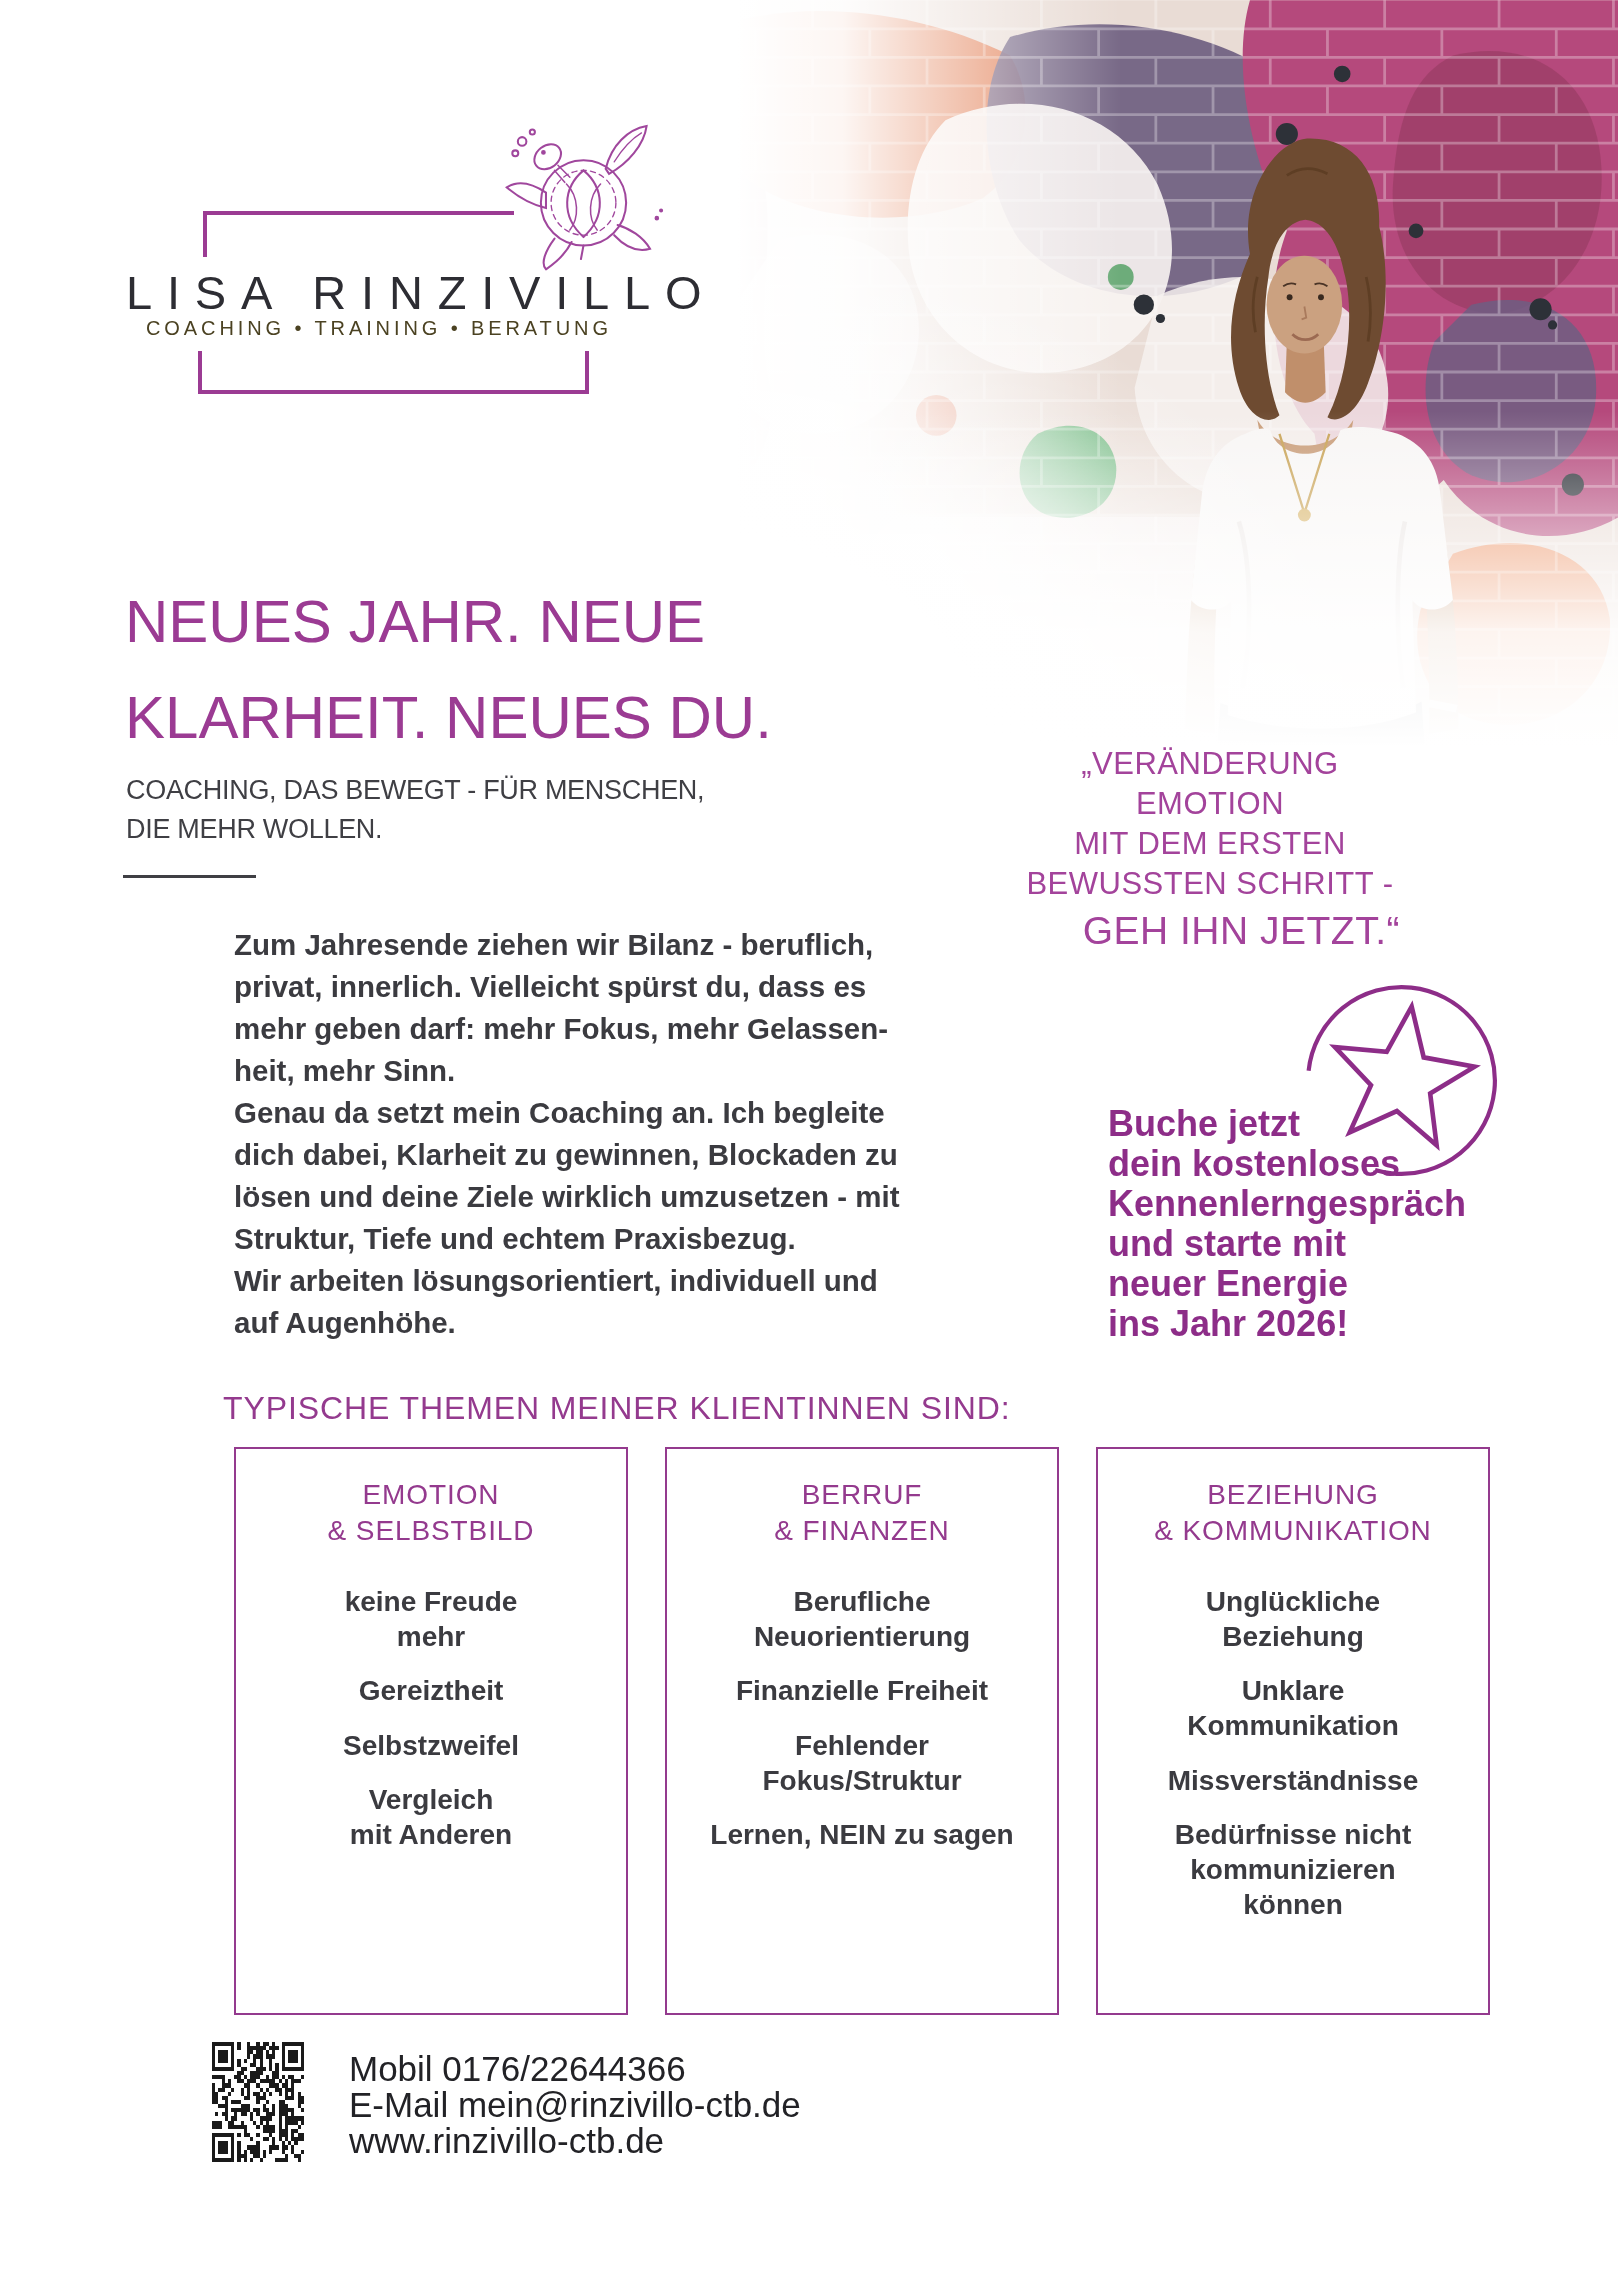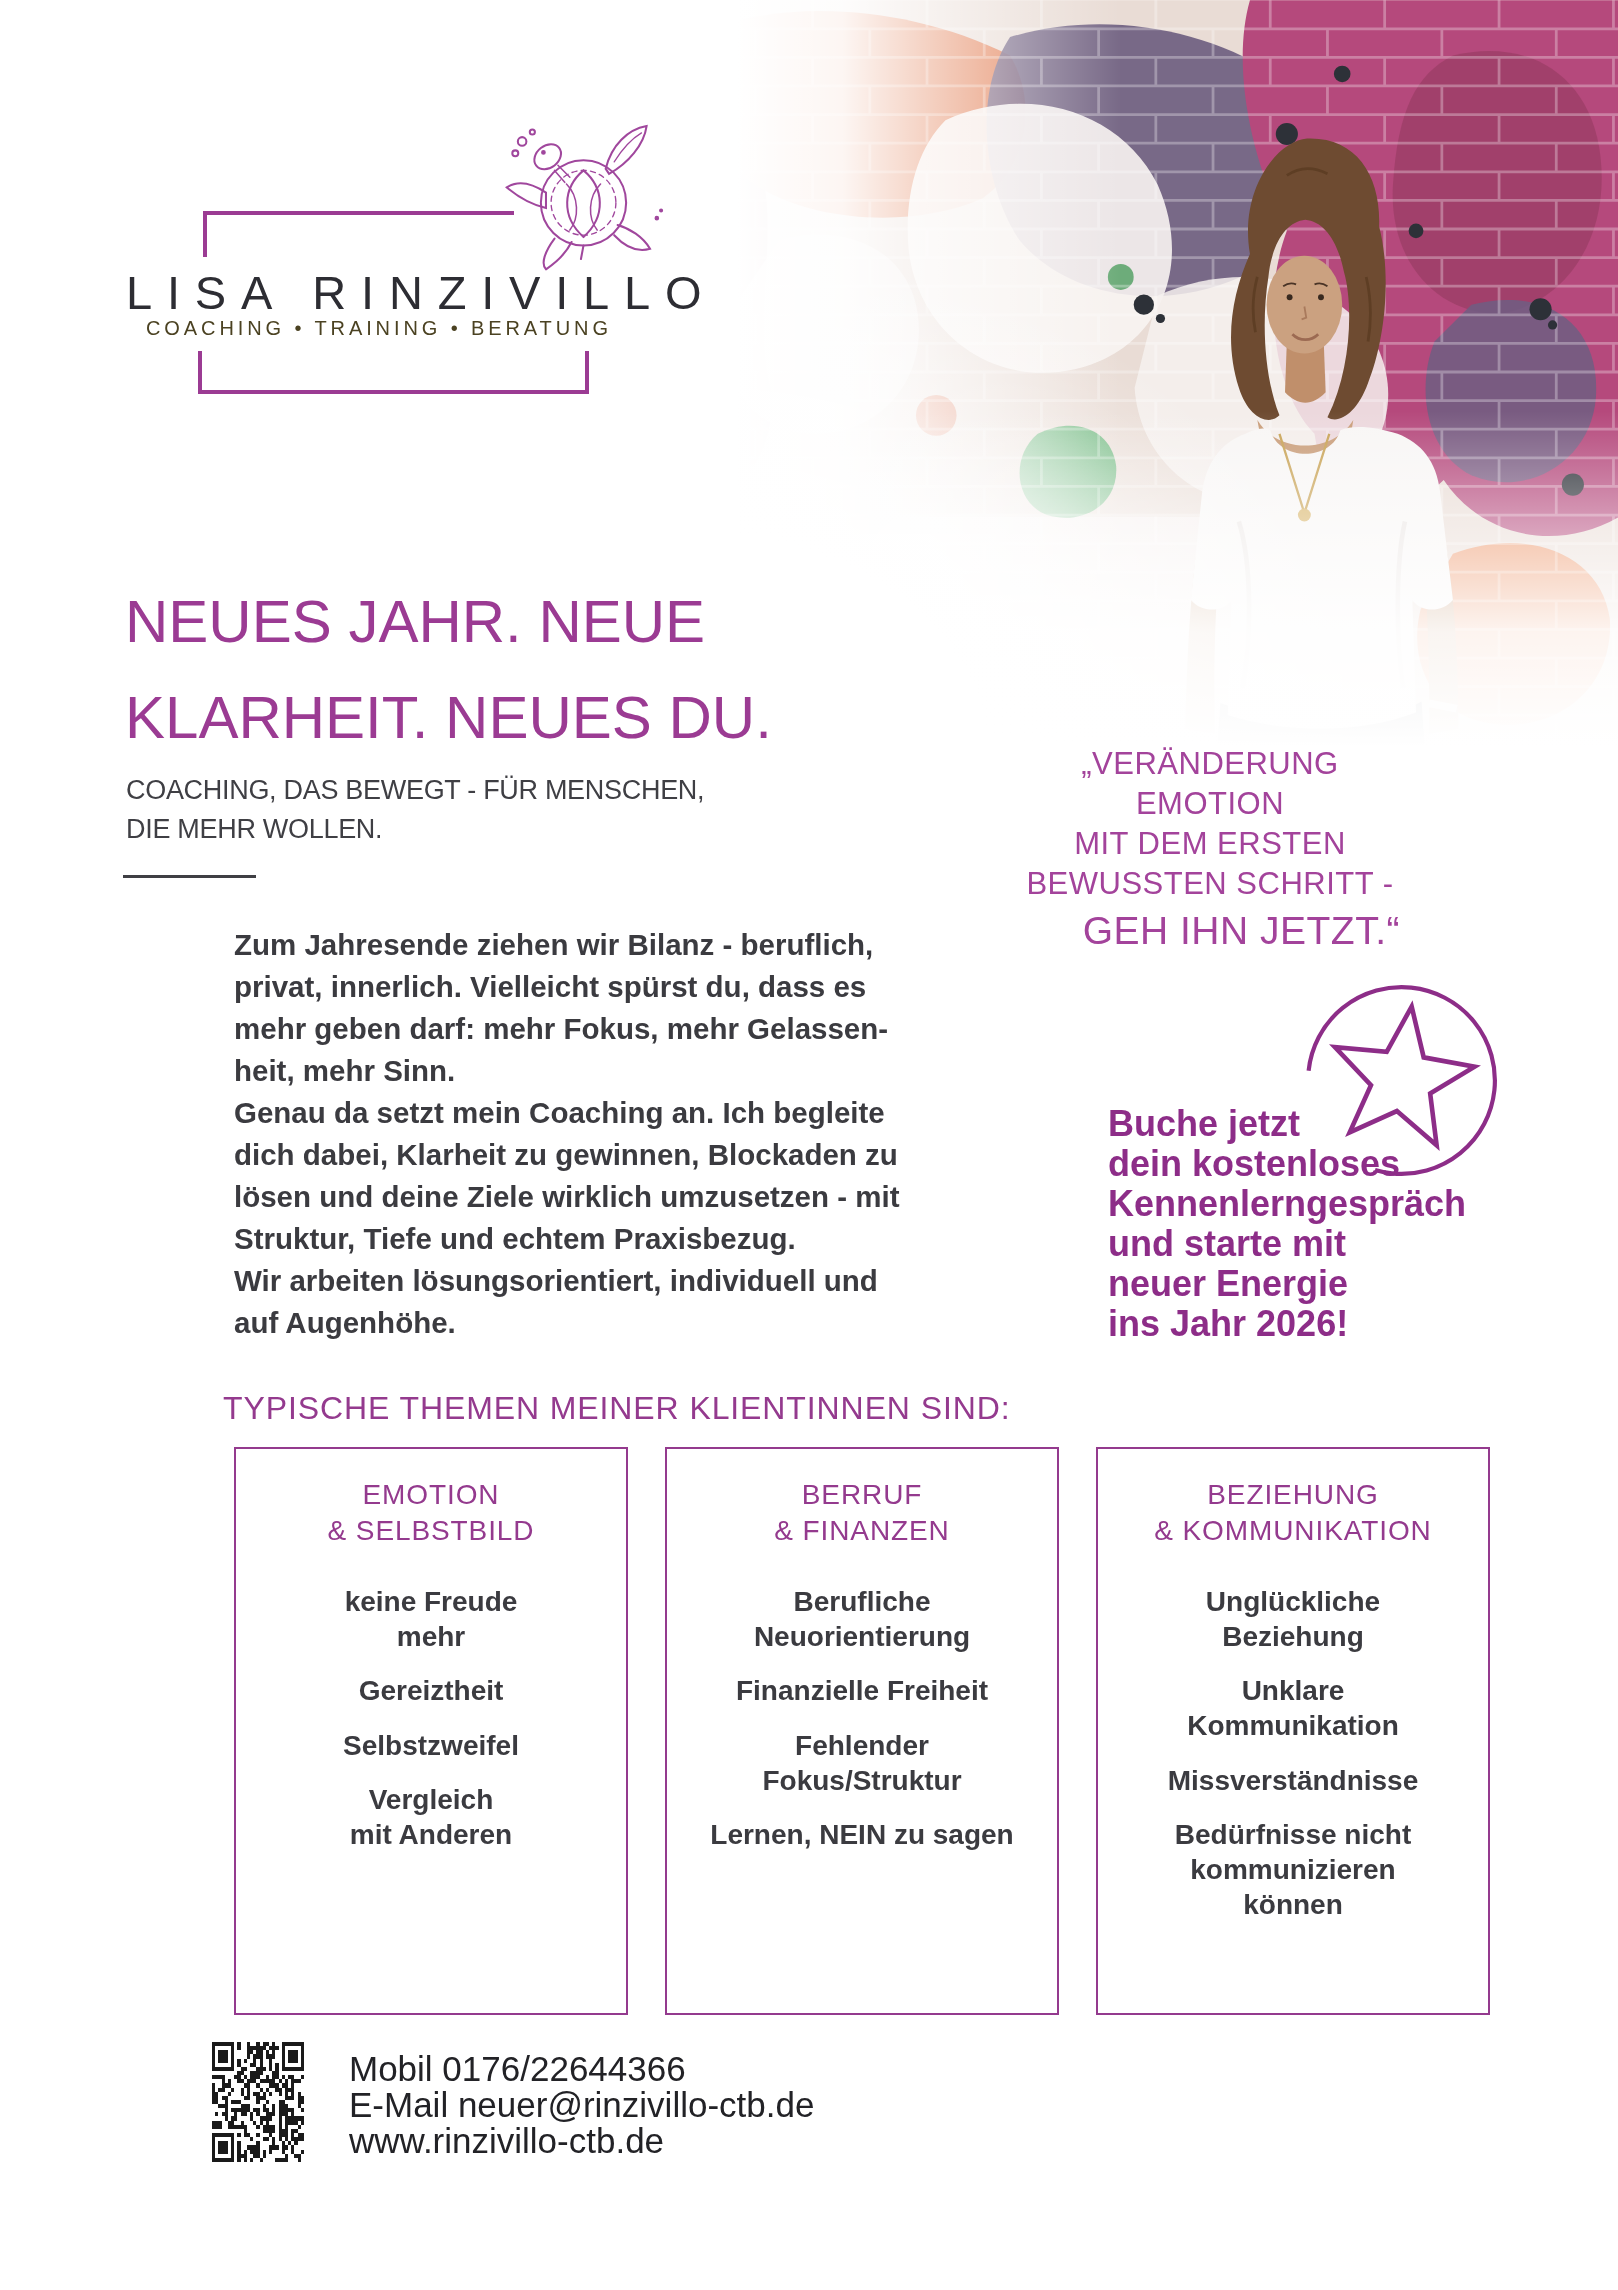--- a/index.html
+++ b/index.html
@@ -912,18 +912,18 @@
       <rect x="28" y="14" width="1" height="1" fill="#1a1a1a"></rect>
       <rect x="28" y="16" width="1" height="1" fill="#1a1a1a"></rect>
       <rect x="28" y="18" width="1" height="1" fill="#1a1a1a"></rect>
       <rect x="28" y="19" width="1" height="1" fill="#1a1a1a"></rect>
       <rect x="28" y="22" width="1" height="1" fill="#1a1a1a"></rect>
       <rect x="28" y="23" width="1" height="1" fill="#1a1a1a"></rect>
       <rect x="28" y="26" width="1" height="1" fill="#1a1a1a"></rect>
     </svg>
   <div id="contact" class="abs">
     <div>Mobil 0176/22644366</div>
-    <div>E-Mail neuer@rinzivillo-ctb.de</div>
+    <div>E-Mail mein@rinzivillo-ctb.de</div>
     <div>www.rinzivillo-ctb.de</div>
   </div>
 
 </div>
 
 
 </body></html>

